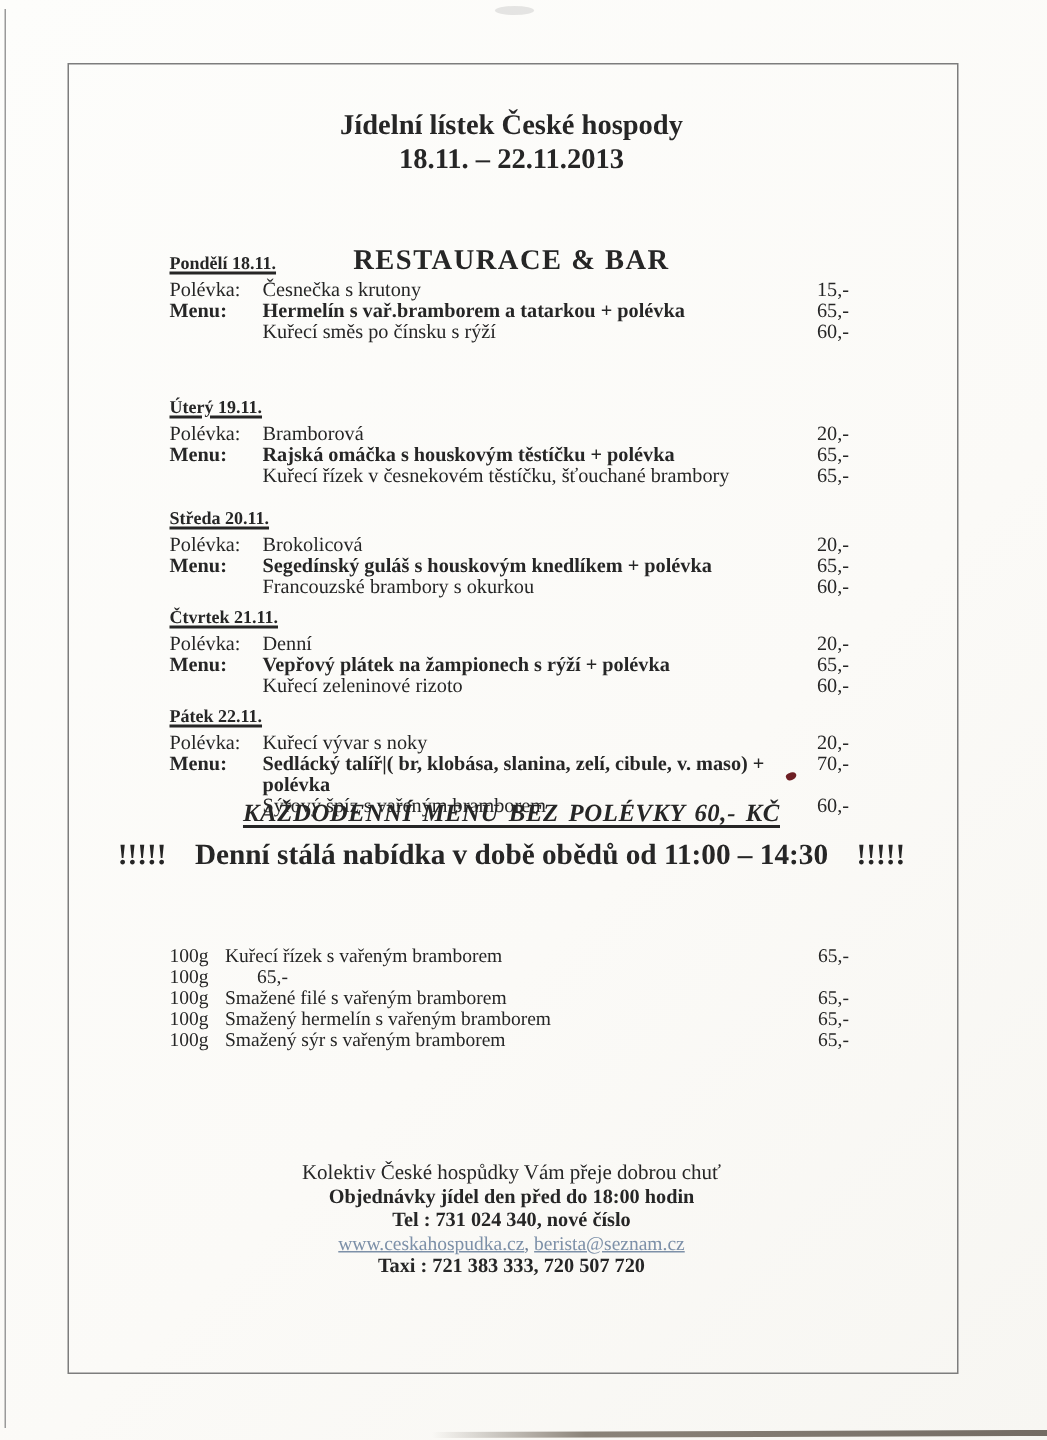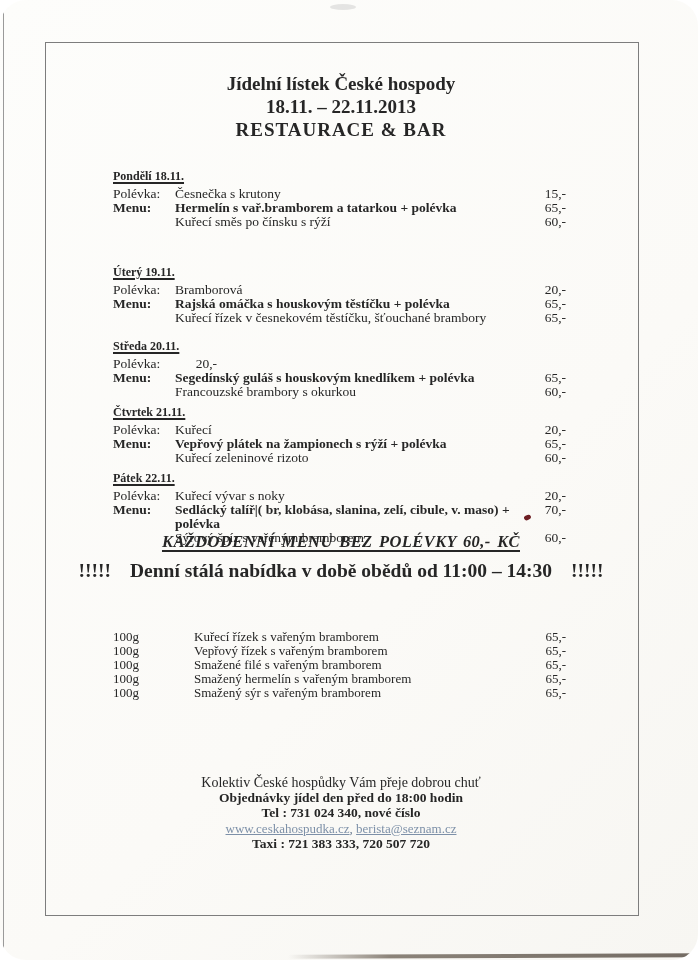--- a/index.html
+++ b/index.html
@@ -5,21 +5,20 @@
   html,body { margin:0; padding:0; }
   body {
     width:698px; height:960px;
     font-family:"Liberation Serif","DejaVu Serif",serif;
     color:#262626;
     background:#ffffff;
   }
   .scan {
     position:relative; width:698px; height:960px; overflow:hidden;
     background:linear-gradient(135deg,#fdfdfb 0%,#fbfaf7 60%,#f7f6f2 100%);
-    border-radius:26px;
   }
   .edge-line-left {
     position:absolute; left:3px; top:6px; width:1px; height:946px;
     background:#9a9a9a;
   }
   .bottom-strip {
     position:absolute; left:288px; top:954px; width:410px; height:4px;
     background:linear-gradient(90deg, rgba(139,131,121,0), #8b8379 25%, #736b63 100%);
     transform:rotate(-0.2deg);
   }
@@ -33,21 +32,21 @@
     background:#6e1f24; border-radius:40% 60% 50% 50%;
     transform:rotate(-28deg);
   }
   .smudge {
     position:absolute; left:330px; top:4px; width:26px; height:6px;
     background:rgba(120,120,120,.18); border-radius:50%;
   }
 
   .title-block { position:absolute; left:45px; top:72px; width:592px; text-align:center; }
   .title-block div { font-weight:bold; font-size:19px; line-height:23px; }
-  .title-sub { letter-spacing:1px; }
+  .title-sub { letter-spacing:1px;margin-top:44px; }
 
   .day { position:absolute; left:113px; width:453px; }
   .day-header {
     font-weight:bold; font-size:12px; line-height:16px; margin-bottom:3px;
     display:inline-block;
     text-decoration:underline; text-decoration-thickness:1.6px; text-underline-offset:2px;
   }
   .row { display:flex; font-size:13.5px; line-height:14px; }
   .row .lbl { width:62px; flex:none; }
   .row .item { flex:1; padding-right:6px; }
@@ -62,21 +61,21 @@
   .note-kazdodenni span {
     text-decoration:underline; text-decoration-thickness:1.6px; text-underline-offset:3px;
   }
   .note-denni {
     position:absolute; left:45px; top:560px; width:592px;
     display:flex; justify-content:center; align-items:baseline; gap:19px;
     font-size:19.5px; font-weight:bold;
   }
 
   .standing { position:absolute; left:113px; top:630px; width:453px; }
-  .standing .row { font-size:13px; line-height:14px;gap:44px; }
+  .standing .row { font-size:13px; line-height:14px; }
   .standing .qty { width:37px; flex:none; }
 
   .footer { position:absolute; left:45px; top:775px; width:592px; text-align:center;font-family:Liberation Serif, serif; }
   .footer div { line-height:15.2px; }
   .f1 { font-size:14px; }
   .f2 { font-size:13.5px; font-weight:bold; }
   .f-links { font-size:13px; }
   .link { color:#7d90a8; text-decoration:underline; }
   .f-links .sep { color:#44506033; color:#6b7c92; }
 </style>
@@ -129,39 +128,40 @@
       <span class="lbl"></span>
       <span class="item">Kuřecí řízek v česnekovém těstíčku, šťouchané brambory</span>
       <span class="price">65,-</span>
     </div>
   </div>
 
   <div class="day" style="top:336px">
     <div class="day-header">Středa 20.11.</div>
     <div class="row">
       <span class="lbl">Polévka:</span>
+      <span class="item">Brokolicová</span>
       <span class="price">20,-</span>
     </div>
     <div class="row">
       <span class="lbl bold">Menu:</span>
       <span class="item bold">Segedínský guláš s houskovým knedlíkem + polévka</span>
       <span class="price">65,-</span>
     </div>
     <div class="row">
       <span class="lbl"></span>
       <span class="item">Francouzské brambory s okurkou</span>
       <span class="price">60,-</span>
     </div>
   </div>
 
   <div class="day" style="top:402px">
     <div class="day-header">Čtvrtek 21.11.</div>
     <div class="row">
       <span class="lbl">Polévka:</span>
-      <span class="item">Kuřecí</span>
+      <span class="item">Denní</span>
       <span class="price">20,-</span>
     </div>
     <div class="row">
       <span class="lbl bold">Menu:</span>
       <span class="item bold">Vepřový plátek na žampionech s rýží + polévka</span>
       <span class="price">65,-</span>
     </div>
     <div class="row">
       <span class="lbl"></span>
       <span class="item">Kuřecí zeleninové rizoto</span>
@@ -201,21 +201,20 @@
   </div>
 
   <div class="standing">
     <div class="row">
       <span class="qty">100g</span>
       <span class="item">Kuřecí řízek s vařeným bramborem</span>
       <span class="price">65,-</span>
     </div>
     <div class="row">
       <span class="qty">100g</span>
-      <span class="item">Vepřový řízek s vařeným bramborem</span>
       <span class="price">65,-</span>
     </div>
     <div class="row">
       <span class="qty">100g</span>
       <span class="item">Smažené filé s vařeným bramborem</span>
       <span class="price">65,-</span>
     </div>
     <div class="row">
       <span class="qty">100g</span>
       <span class="item">Smažený hermelín s vařeným bramborem</span>

